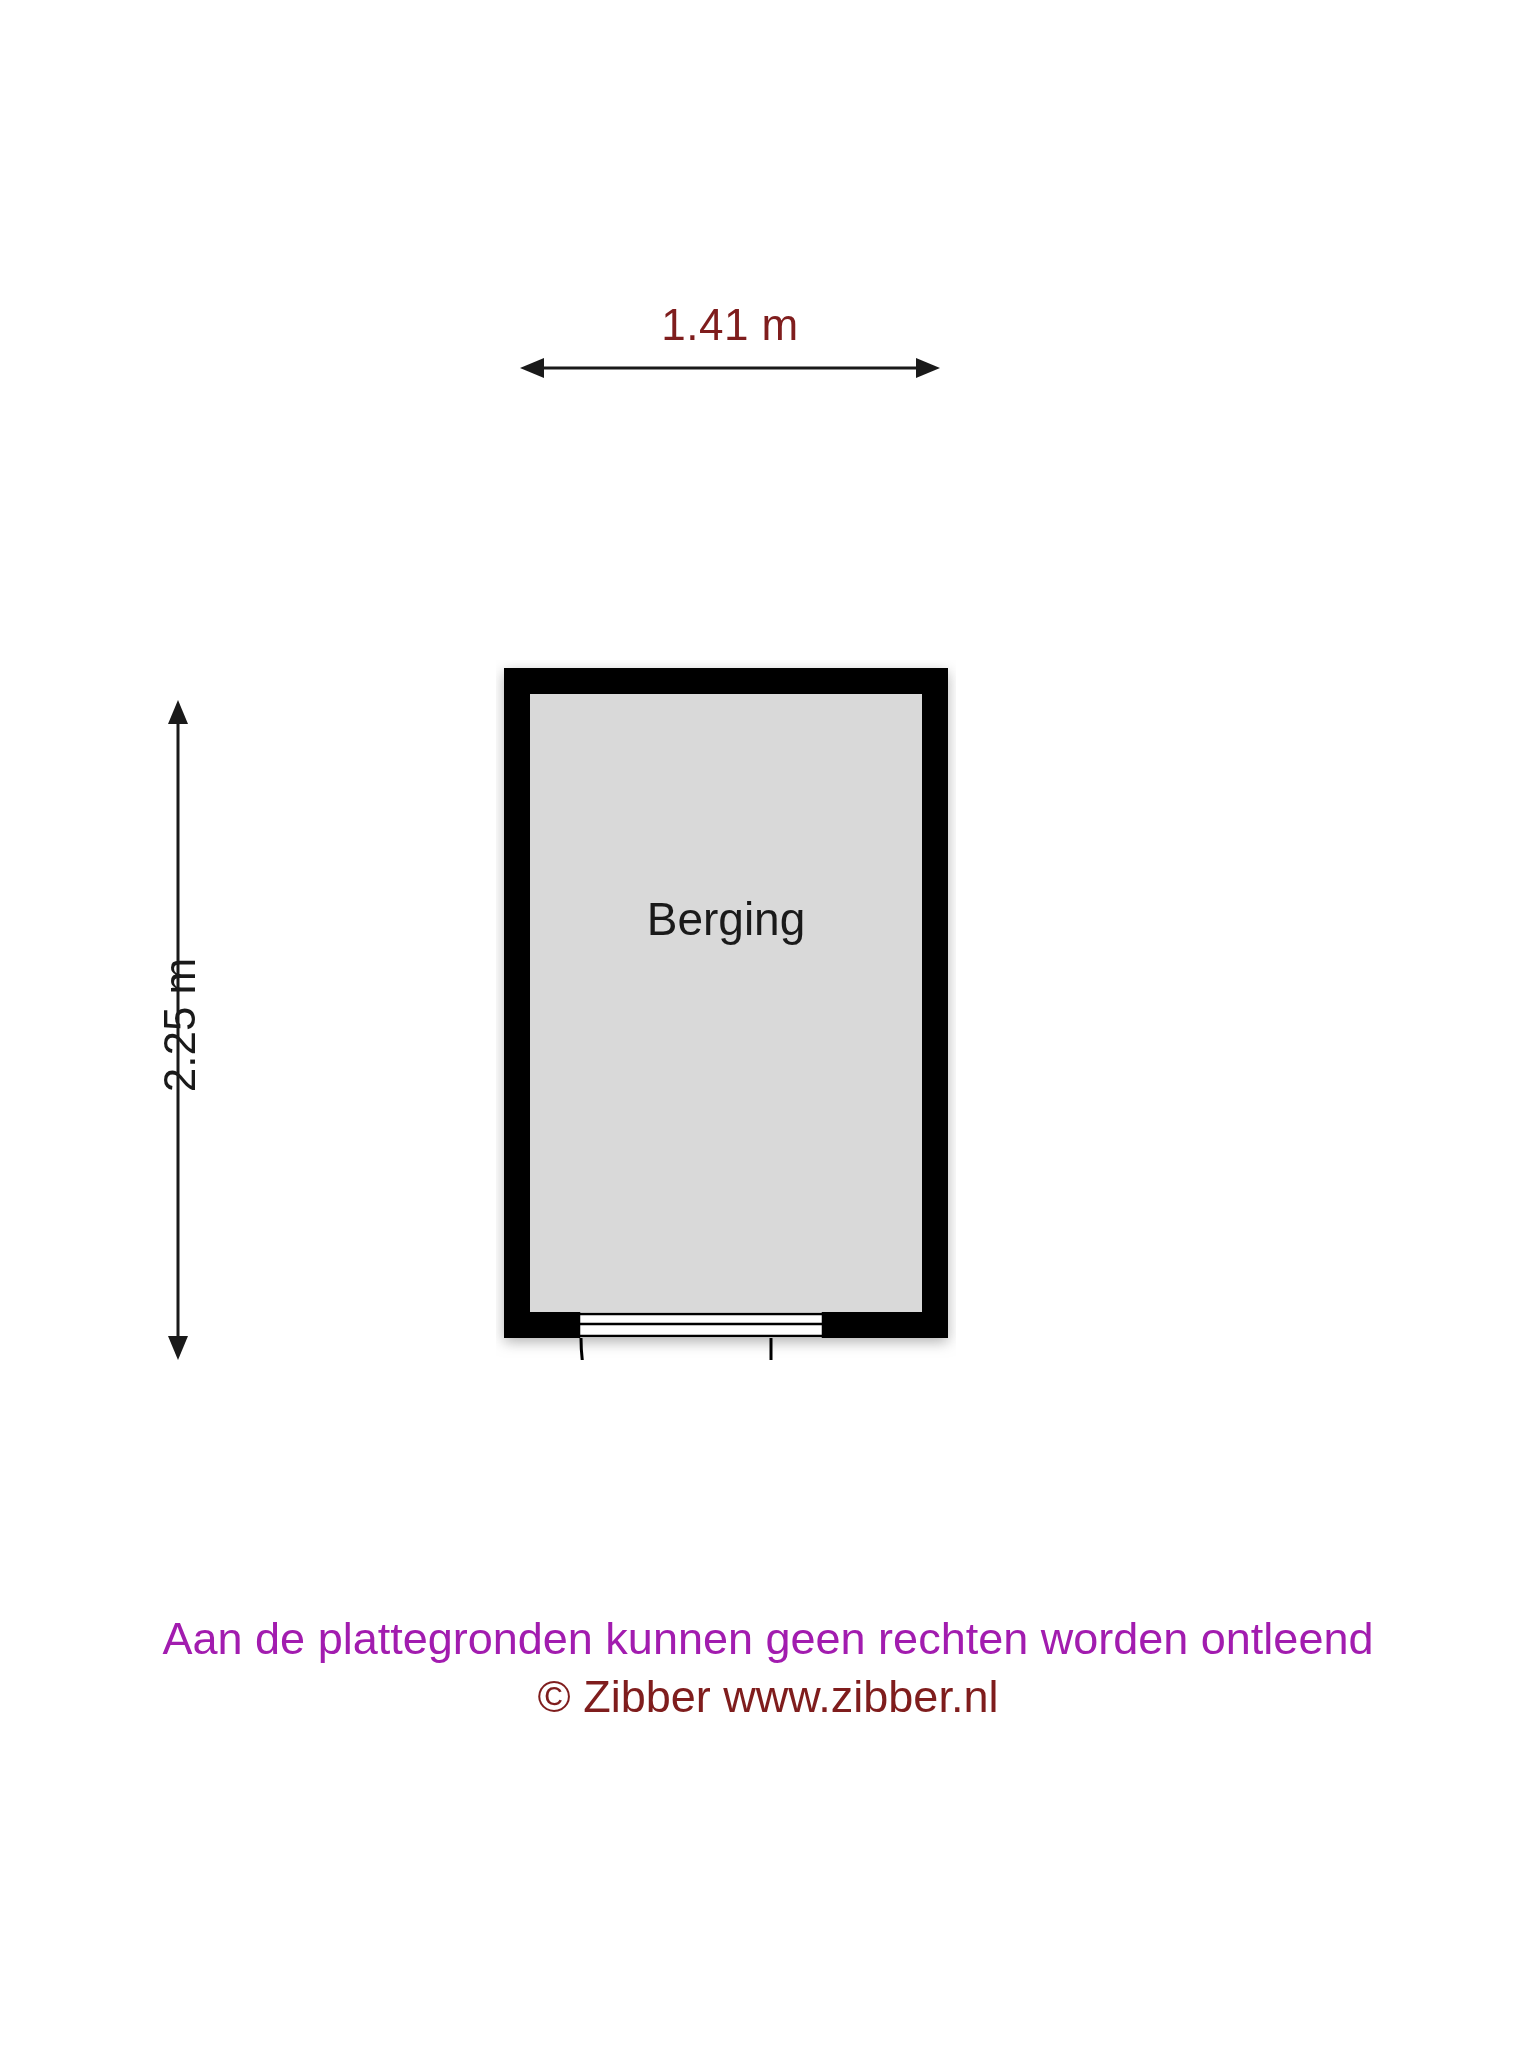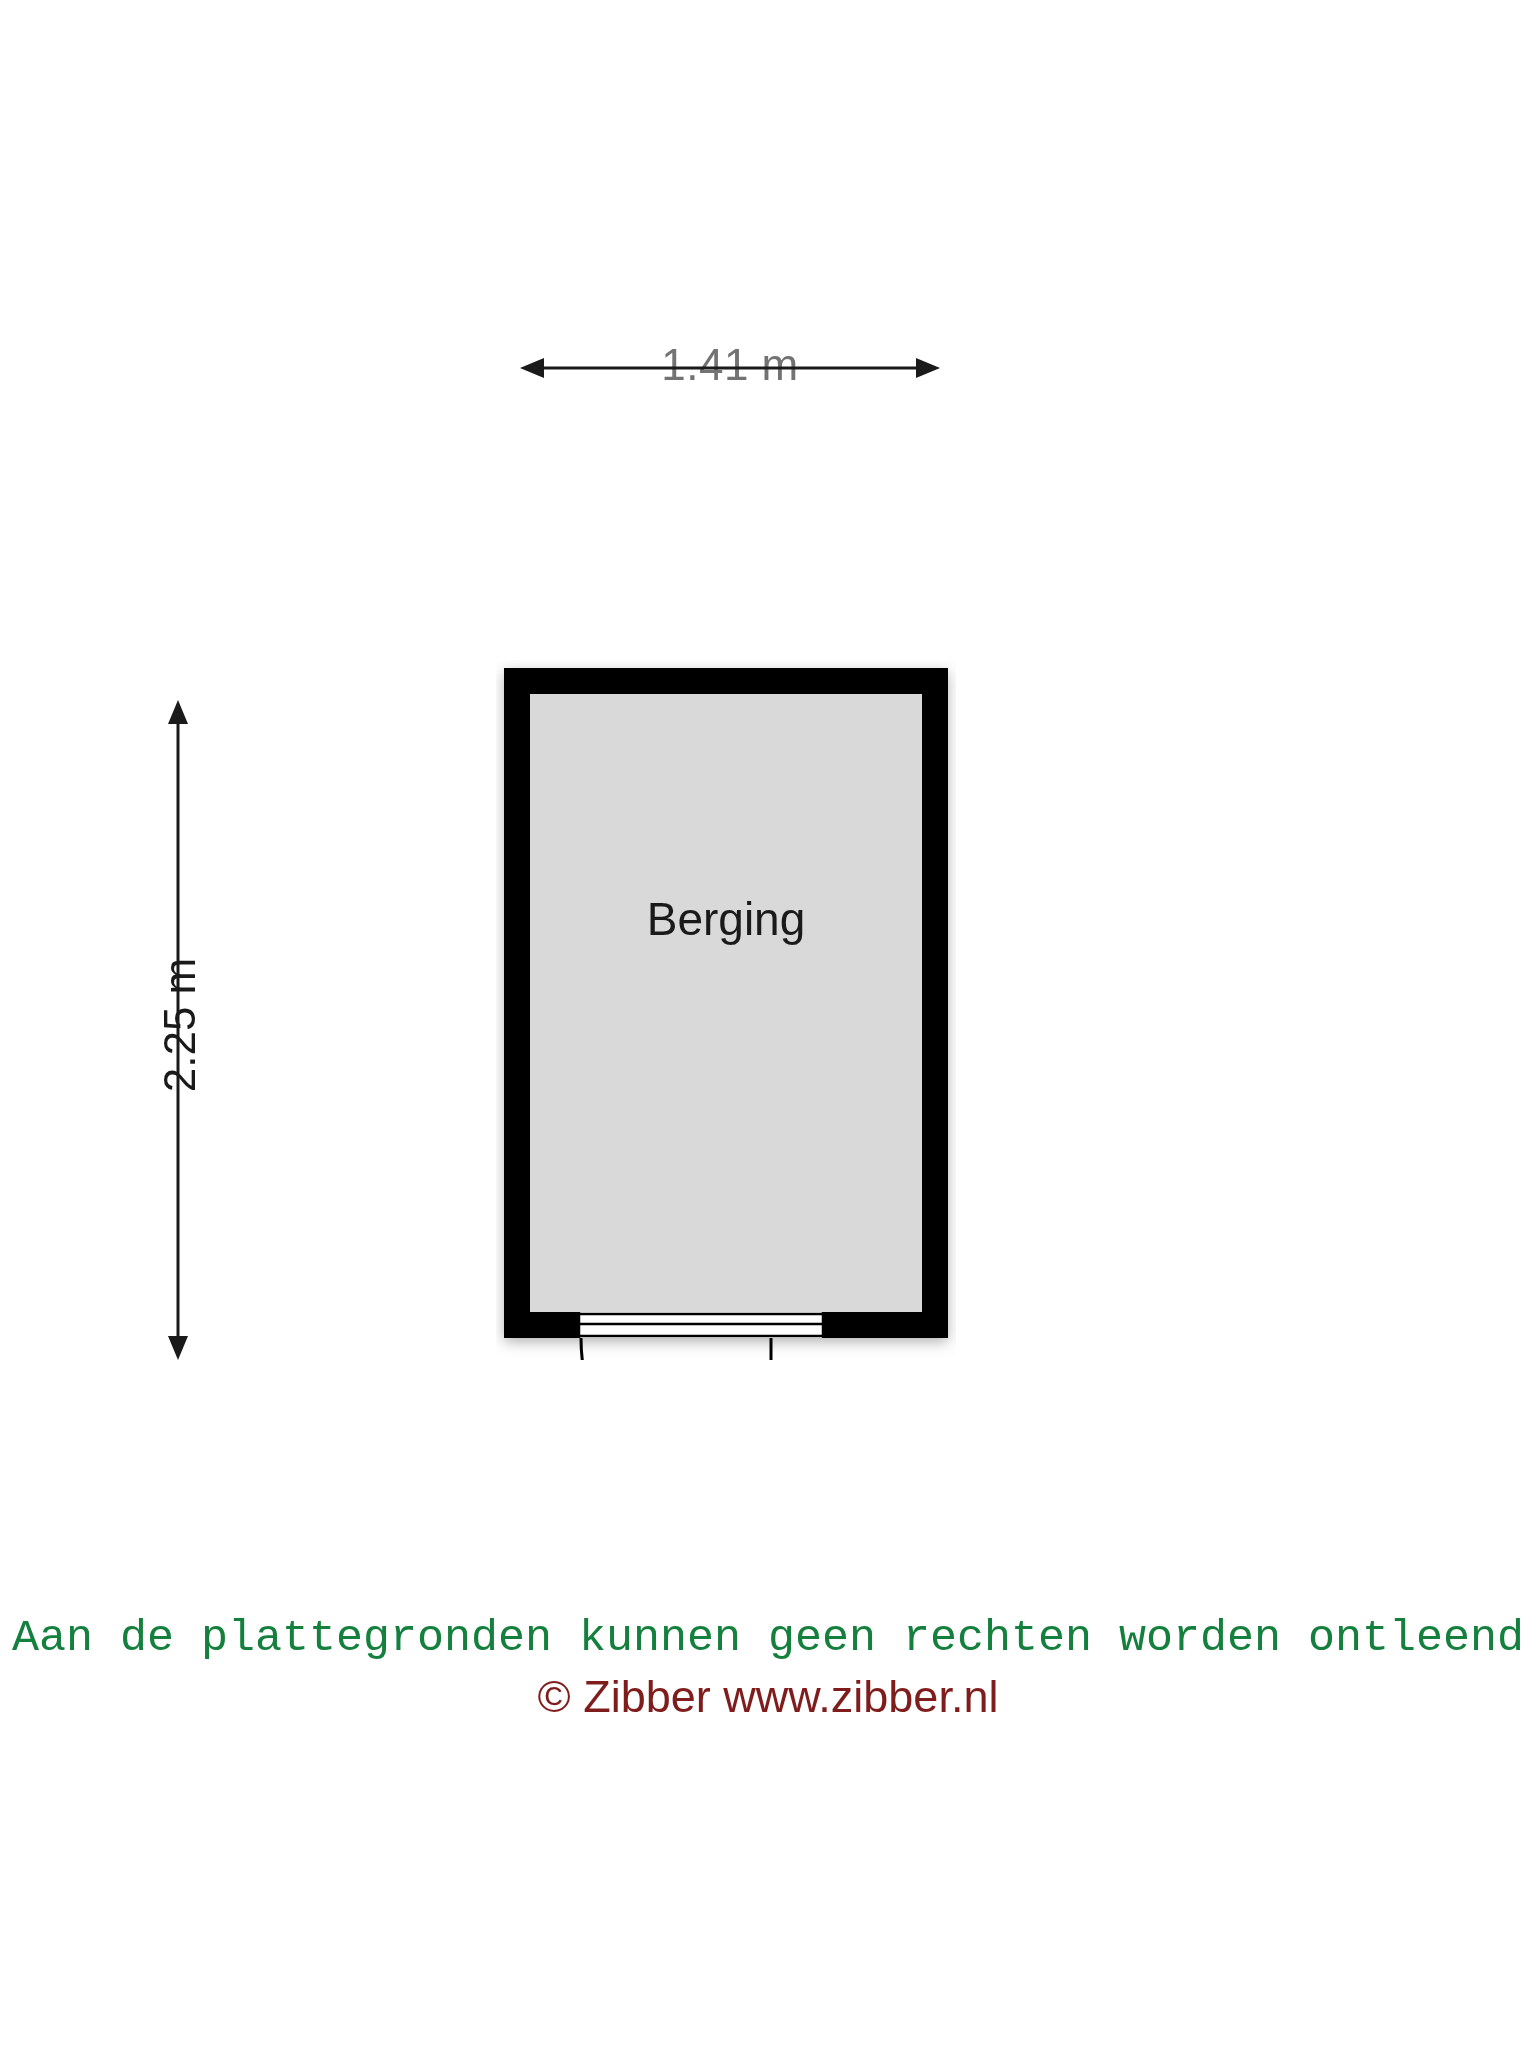--- a/index.html
+++ b/index.html
@@ -30,22 +30,21 @@
     height: 90px;
   }
   .dim-top-label {
     position: absolute;
     left: 0;
     top: 0;
     width: 420px;
     text-align: center;
     font-size: 44px;
     letter-spacing: 0.5px;
-    color: #737373;
-    margin-top: 40px;
+    color: #7f1d1d;
   }
   .dim-top-svg {
     position: absolute;
     left: 0;
     top: 48px;
   }
 
   
   .dim-left {
     position: absolute;
@@ -84,22 +83,21 @@
     position: absolute;
     left: 0;
     top: 1610px;
     width: 1536px;
     text-align: center;
   }
   .footer-line1 {
     font-size: 45px;
     line-height: 58px;
     white-space: nowrap;
-    color: #15803d;
-    font-family: Liberation Mono, monospace;
+    color: #a21caf;
   }
   .footer-line2 {
     font-size: 45px;
     line-height: 58px;
     color: #7f1d1d;
   }
 </style>
 </head>
 <body>
 

